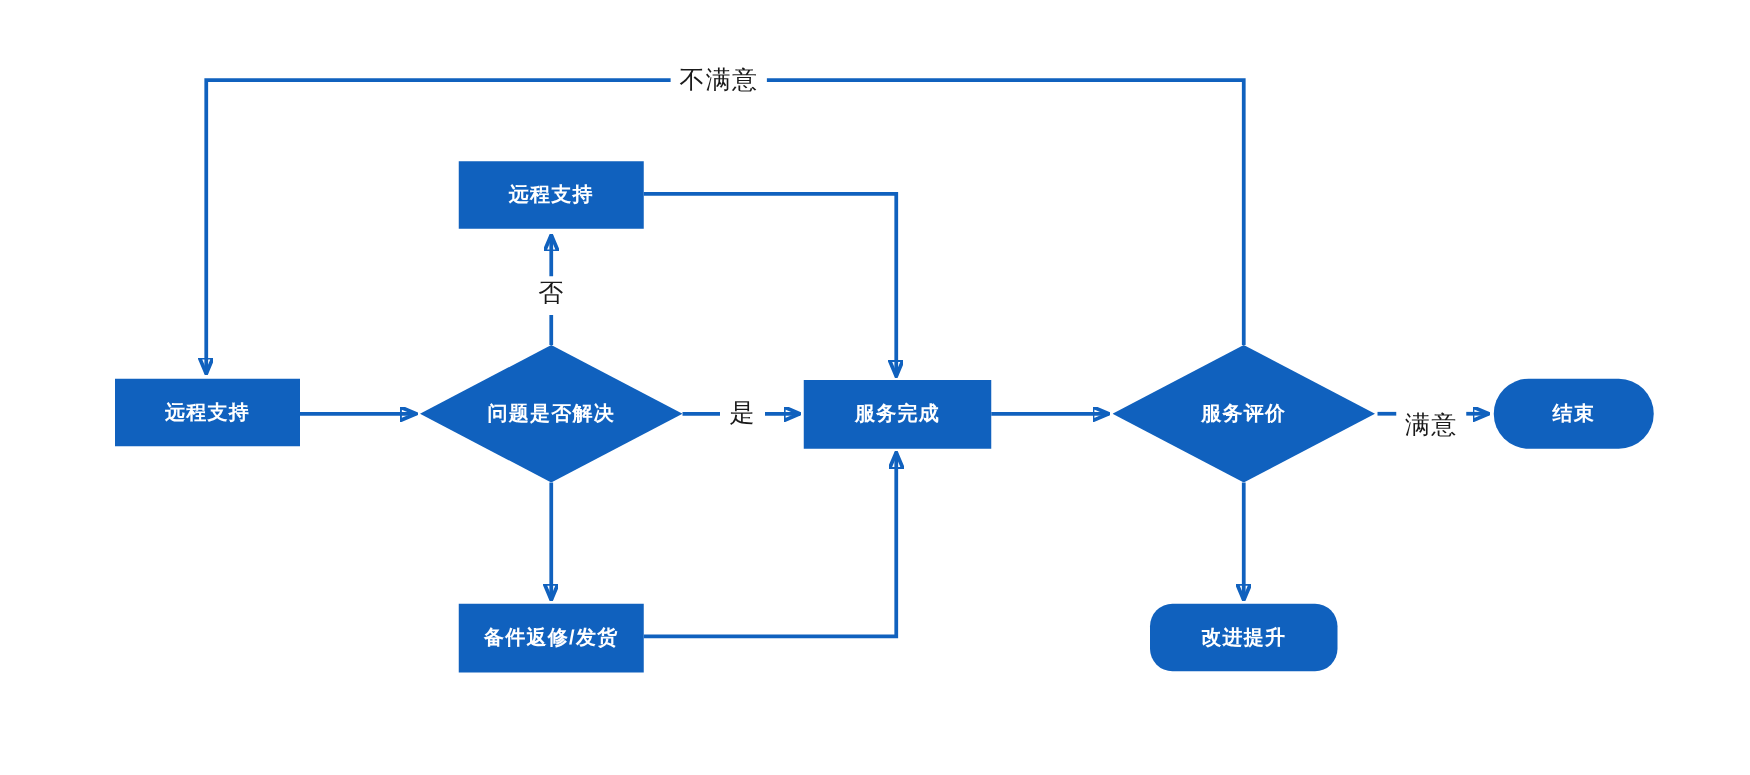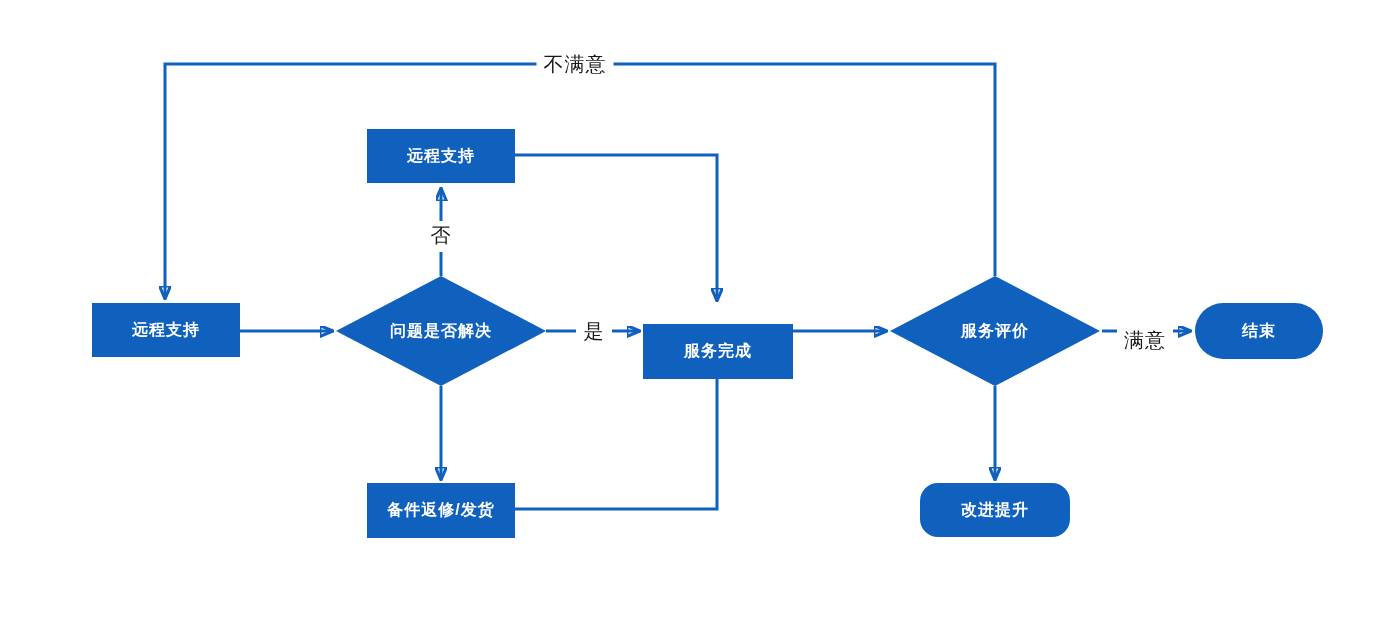--- a/index.html
+++ b/index.html
@@ -92,21 +92,21 @@
 
     <path d="M995,386 L995,480" marker-end="url(#ah)"></path>
   </svg>
 
   <div class="node rect" style="left:92px; top:303px; width:148px; height:54px;">远程支持</div>
 
   <div class="node rect" style="left:367px; top:129px; width:148px; height:54px;">远程支持</div>
 
   <div class="node diamond" style="left:336px; top:276px; width:210px; height:110px;">问题是否解决</div>
 
-  <div class="node rect" style="left:643px; top:304px; width:150px; height:55px;margin-top:20px;">服务完成</div>
+  <div class="node rect" style="left:643px; top:304px; width:150px; height:55px;">服务完成</div>
 
   <div class="node rect" style="left:367px; top:483px; width:148px; height:55px;text-align:right;">备件返修/发货</div>
 
   <div class="node diamond" style="left:890px; top:276px; width:210px; height:110px;">服务评价</div>
 
   <div class="node rect" style="left:920px; top:483px; width:150px; height:54px;border-radius:18px;">改进提升</div>
 
   <div class="node pill" style="left:1195px; top:303px; width:128px; height:56px;">结束</div>
 
   <div class="edge-label" style="left:575px; top:64px;">不满意</div>

